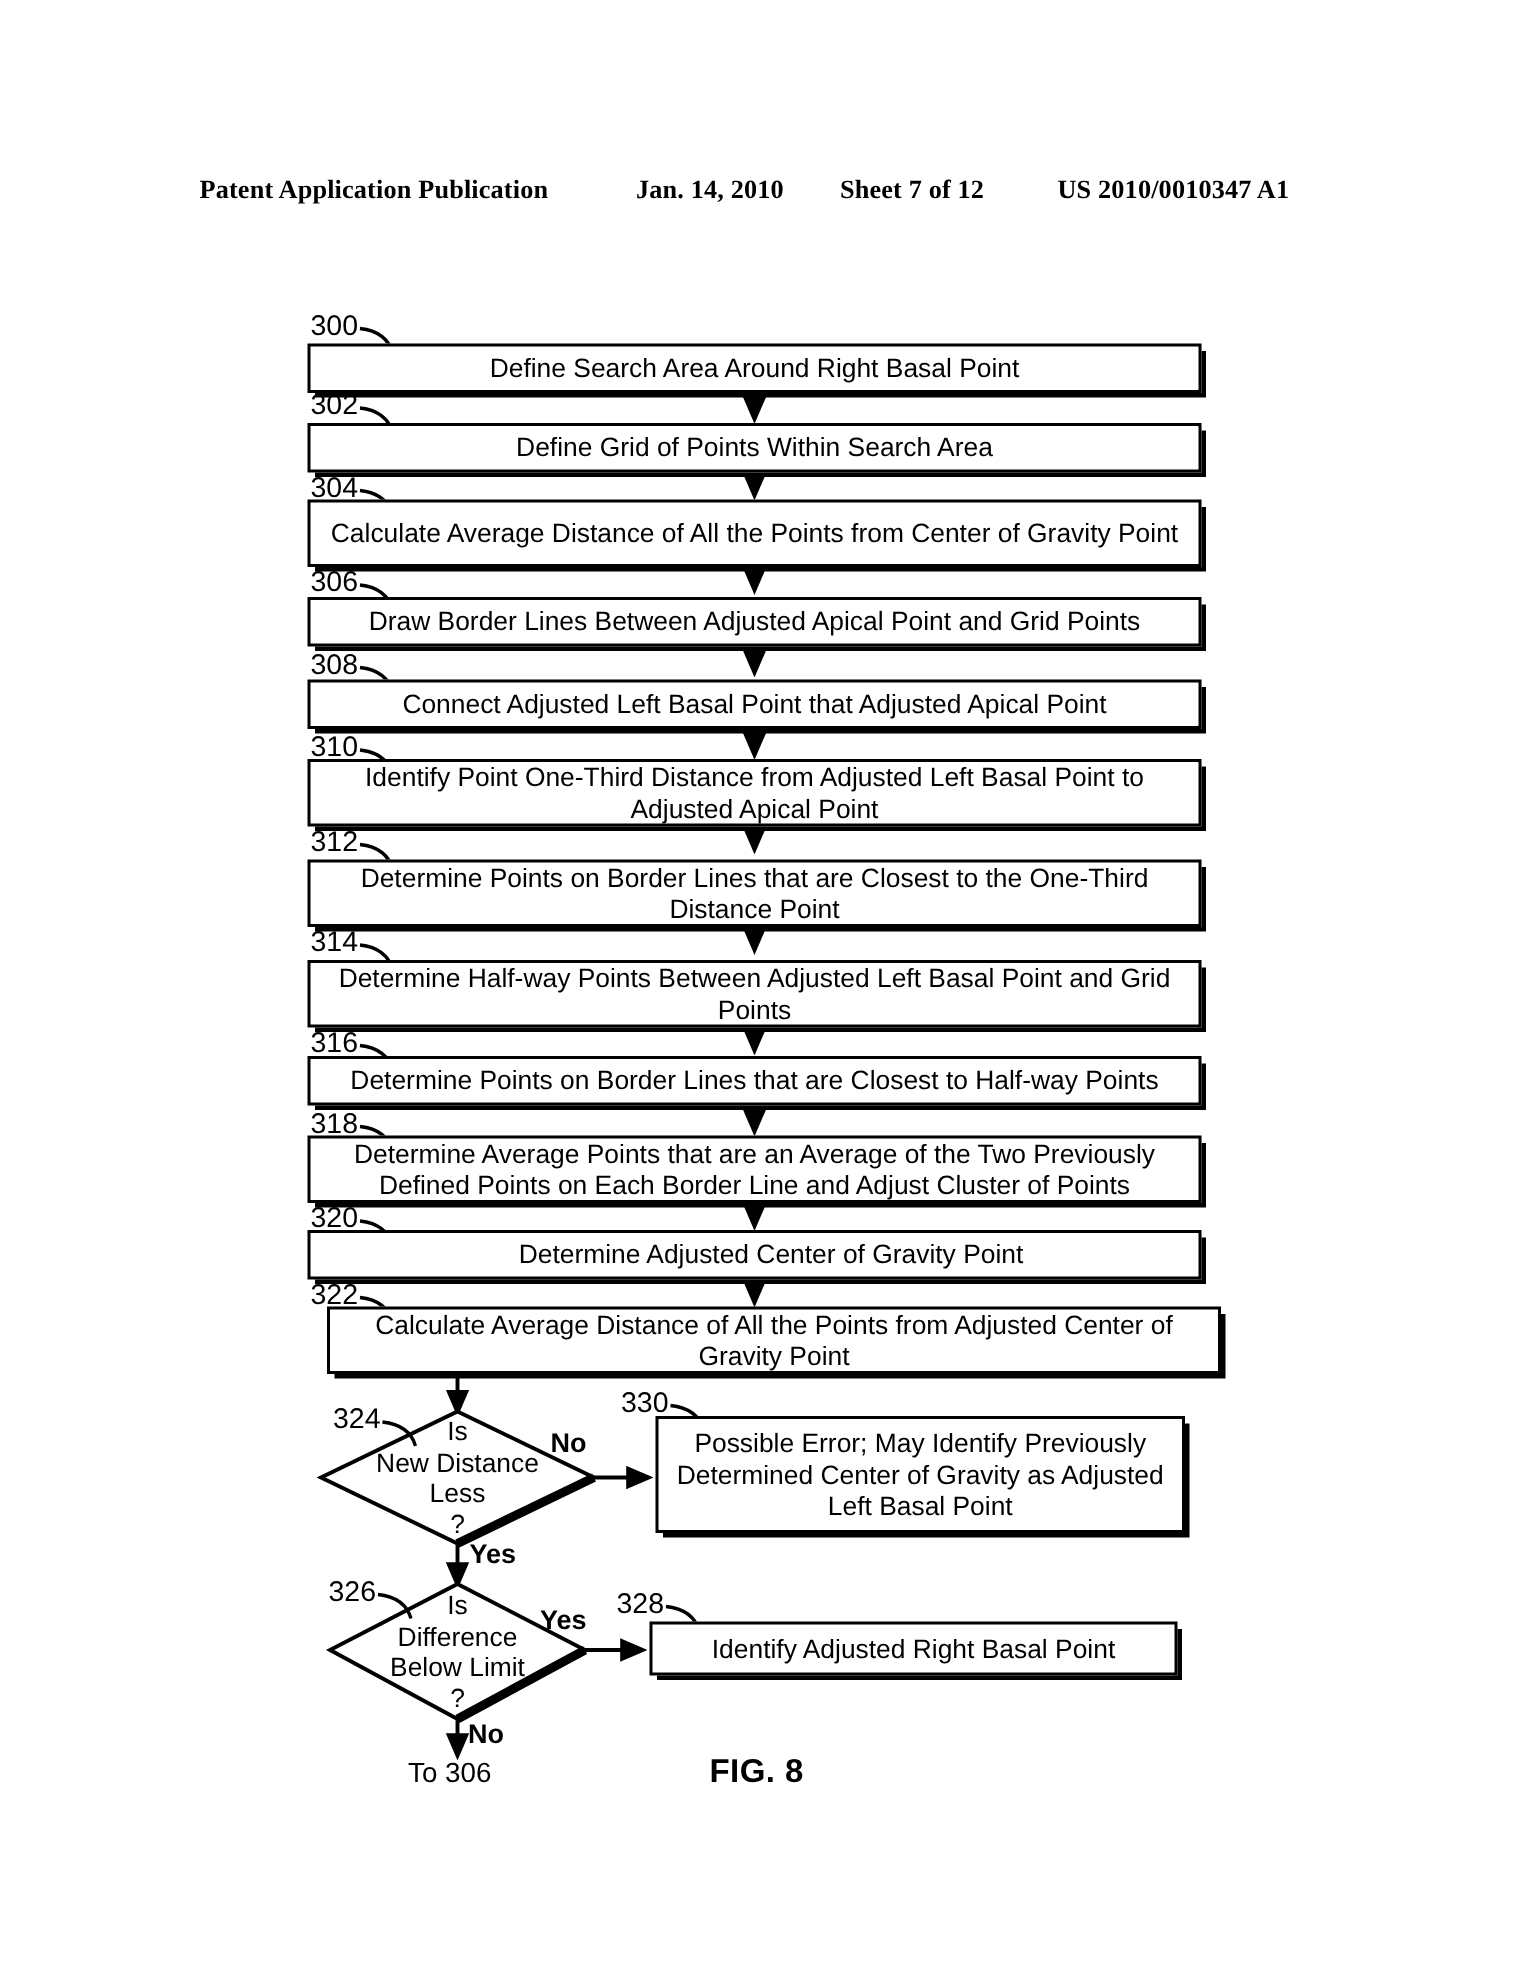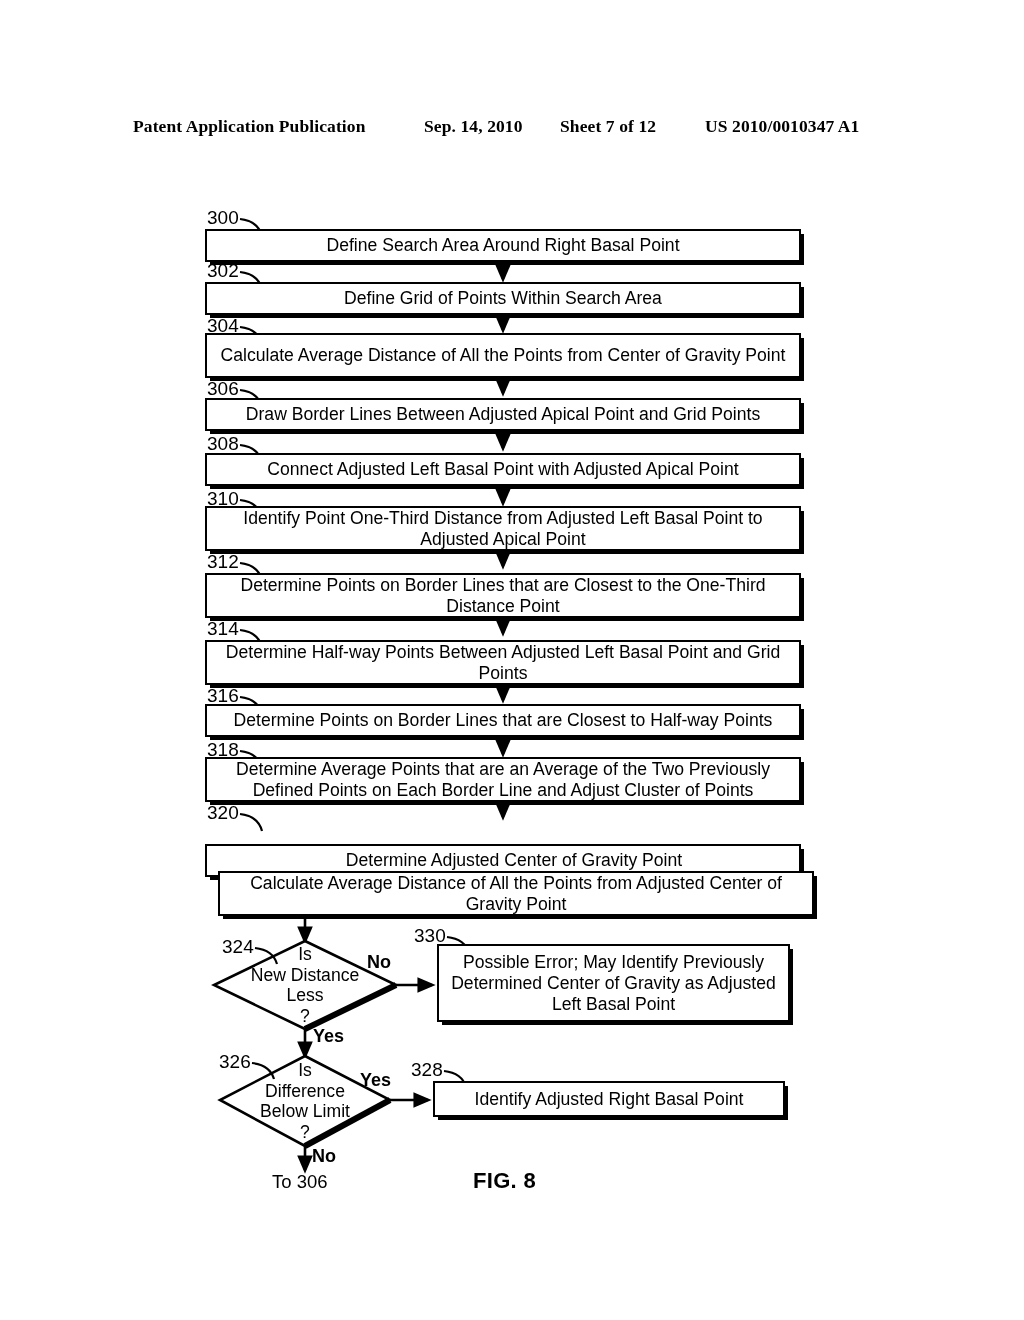--- a/index.html
+++ b/index.html
@@ -117,21 +117,21 @@
     width: 1024px;
     height: 1320px;
     pointer-events: none;
   }
 </style>
 </head>
 <body>
 
 <div id="patent-header">
   <span class="hdr-left">Patent Application Publication</span>
-  <span class="hdr-mid">Sep. 14, 2010</span>
+  <span class="hdr-mid">Jan. 14, 2010</span>
   <span class="hdr-sheet">Sheet 7 of 12</span>
   <span class="hdr-right">US 2010/0010347 A1</span>
 </div>
 
 <div id="flowchart">
 
   <svg class="overlay" viewBox="0 0 1024 1320">
     <defs>
       <marker id="arrowhead" markerWidth="7" markerHeight="7" refX="5.6" refY="3" orient="auto">
         <polygon points="0,0 7,3 0,6" fill="#000"></polygon>
@@ -220,21 +220,21 @@
 
   <div class="proc-box" style="left:205px; top:333px; width:596px; height:45px;">
     <span class="btext">Calculate Average Distance of All the Points from Center of Gravity Point</span>
   </div>
 
   <div class="proc-box" style="left:205px; top:398px; width:596px; height:33px;">
     <span class="btext">Draw Border Lines Between Adjusted Apical Point and Grid Points</span>
   </div>
 
   <div class="proc-box" style="left:205px; top:453px; width:596px; height:33px;">
-    <span class="btext">Connect Adjusted Left Basal Point with Adjusted Apical Point</span>
+    <span class="btext">Connect Adjusted Left Basal Point that Adjusted Apical Point</span>
   </div>
 
   <div class="proc-box" style="left:205px; top:506px; width:596px; height:45px;">
     <span class="btext">Identify Point One-Third Distance from Adjusted Left Basal Point to Adjusted Apical Point</span>
   </div>
 
   <div class="proc-box" style="left:205px; top:573px; width:596px; height:45px;">
     <span class="btext">Determine Points on Border Lines that are Closest to the One-Third Distance Point</span>
   </div>
 
@@ -243,21 +243,21 @@
   </div>
 
   <div class="proc-box" style="left:205px; top:704px; width:596px; height:33px;">
     <span class="btext">Determine Points on Border Lines that are Closest to Half-way Points</span>
   </div>
 
   <div class="proc-box" style="left:205px; top:757px; width:596px; height:45px;">
     <span class="btext">Determine Average Points that are an Average of the Two Previously Defined Points on Each Border Line and Adjust Cluster of Points</span>
   </div>
 
-  <div class="proc-box" style="left:205px; top:844px; width:596px; height:33px;padding-left:28px;">
+  <div class="proc-box" style="left:205px; top:820px; width:596px; height:33px;padding-left:28px;">
     <span class="btext">Determine Adjusted Center of Gravity Point</span>
   </div>
 
   <div class="proc-box" style="left:218px; top:871px; width:596px; height:45px;">
     <span class="btext">Calculate Average Distance of All the Points from Adjusted Center of Gravity Point</span>
   </div>
 
   <div class="proc-box" style="left:437px; top:944px; width:353px; height:78px;">
     <span class="btext">Possible Error; May Identify Previously Determined Center of Gravity as Adjusted Left Basal Point</span>
   </div>

